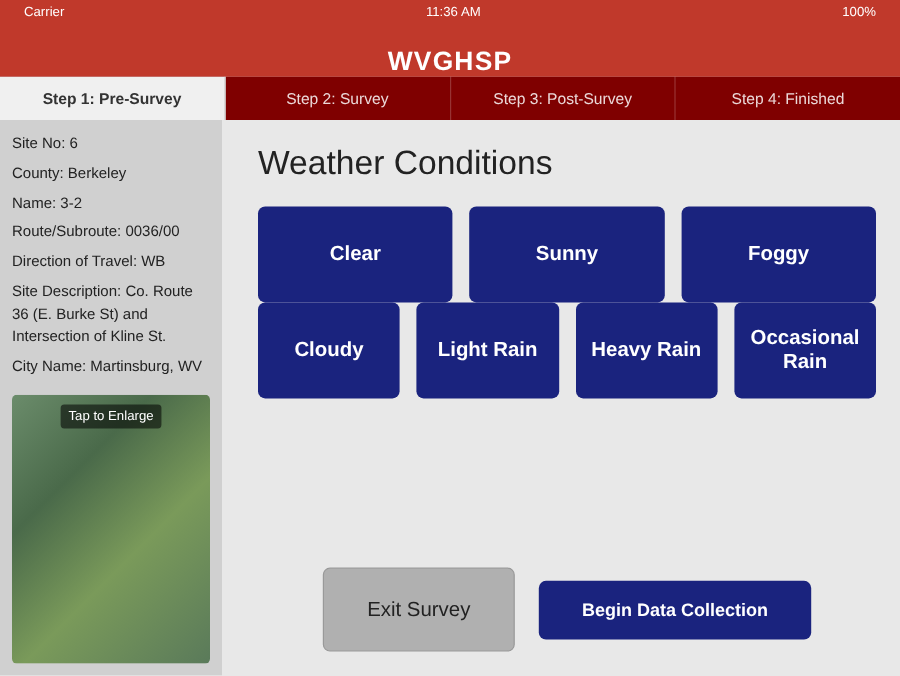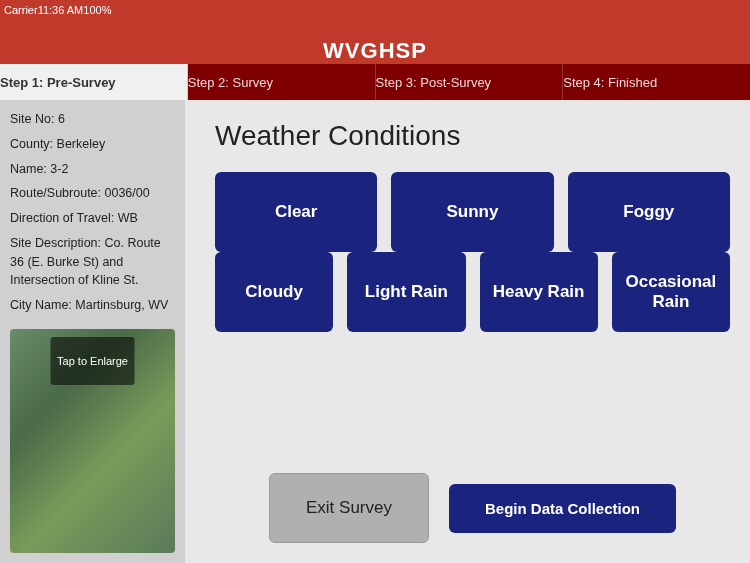--- a/index.html
+++ b/index.html
@@ -11,21 +11,22 @@
       overflow: hidden;
       position: relative;
     }
 
     
     #status-bar {
       background: #c0392b;
       height: 20px;
       display: flex;
       align-items: center;
-      padding: 0 4px;
+      justify-content: space-between;
+      padding: 0 20px;
       font-size: 11px;
       color: white;
     }
 
     
     #header {
       background: #c0392b;
       height: 44px;
       display: flex;
       align-items: flex-end;
@@ -42,21 +43,21 @@
     #steps-bar {
       background: #7f0000;
       height: 36px;
       display: flex;
       align-items: stretch;
     }
     .step-item {
       flex: 1;
       display: flex;
       align-items: center;
-      justify-content: flex-start;
+      justify-content: center;
       font-size: 13px;
       color: rgba(255,255,255,0.85);
       border-right: 1px solid rgba(255,255,255,0.2);
     }
     .step-item.active {
       background: #f0f0f0;
       color: #333;
       font-weight: 600;
       border-right: 1px solid #ccc;
     }
@@ -92,21 +93,21 @@
       overflow: hidden;
     }
     #map-overlay-label {
       position: absolute;
       top: 8px;
       left: 50%;
       transform: translateX(-50%);
       background: rgba(0,0,0,0.55);
       color: white;
       font-size: 11px;
-      padding: 16px 7px;
+      padding: 2px 7px;
       border-radius: 3px;
       white-space: nowrap;
     }
     
     #map-canvas {
       width: 100%;
       height: 100%;
       background:
         linear-gradient(135deg, #6b8c6b 0%, #4a6a4a 30%, #7a9a5a 60%, #5a7a5a 100%);
     }

